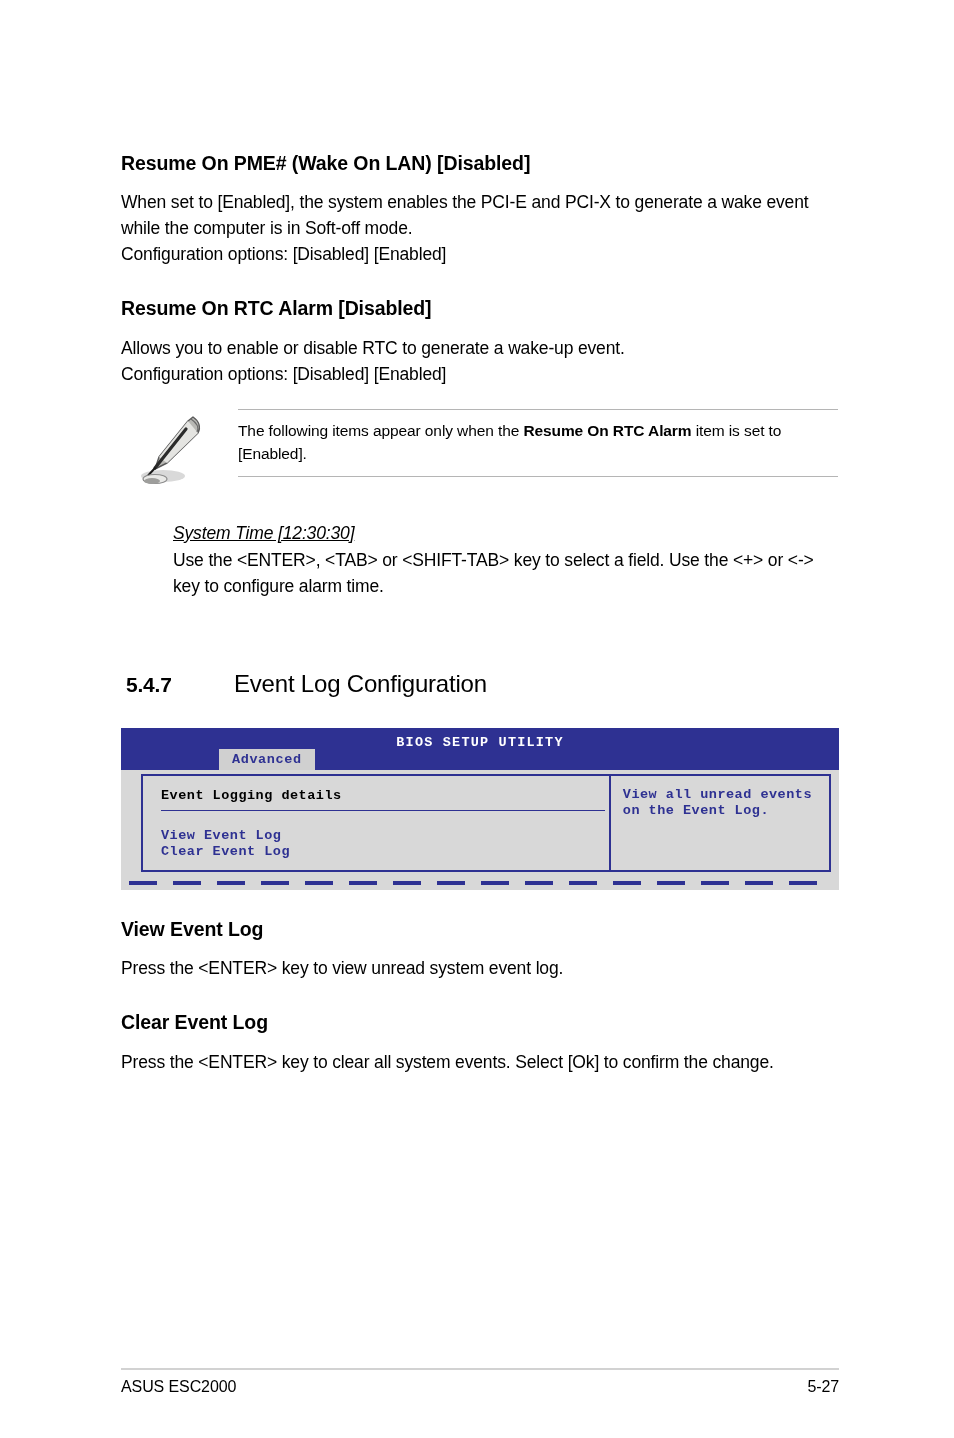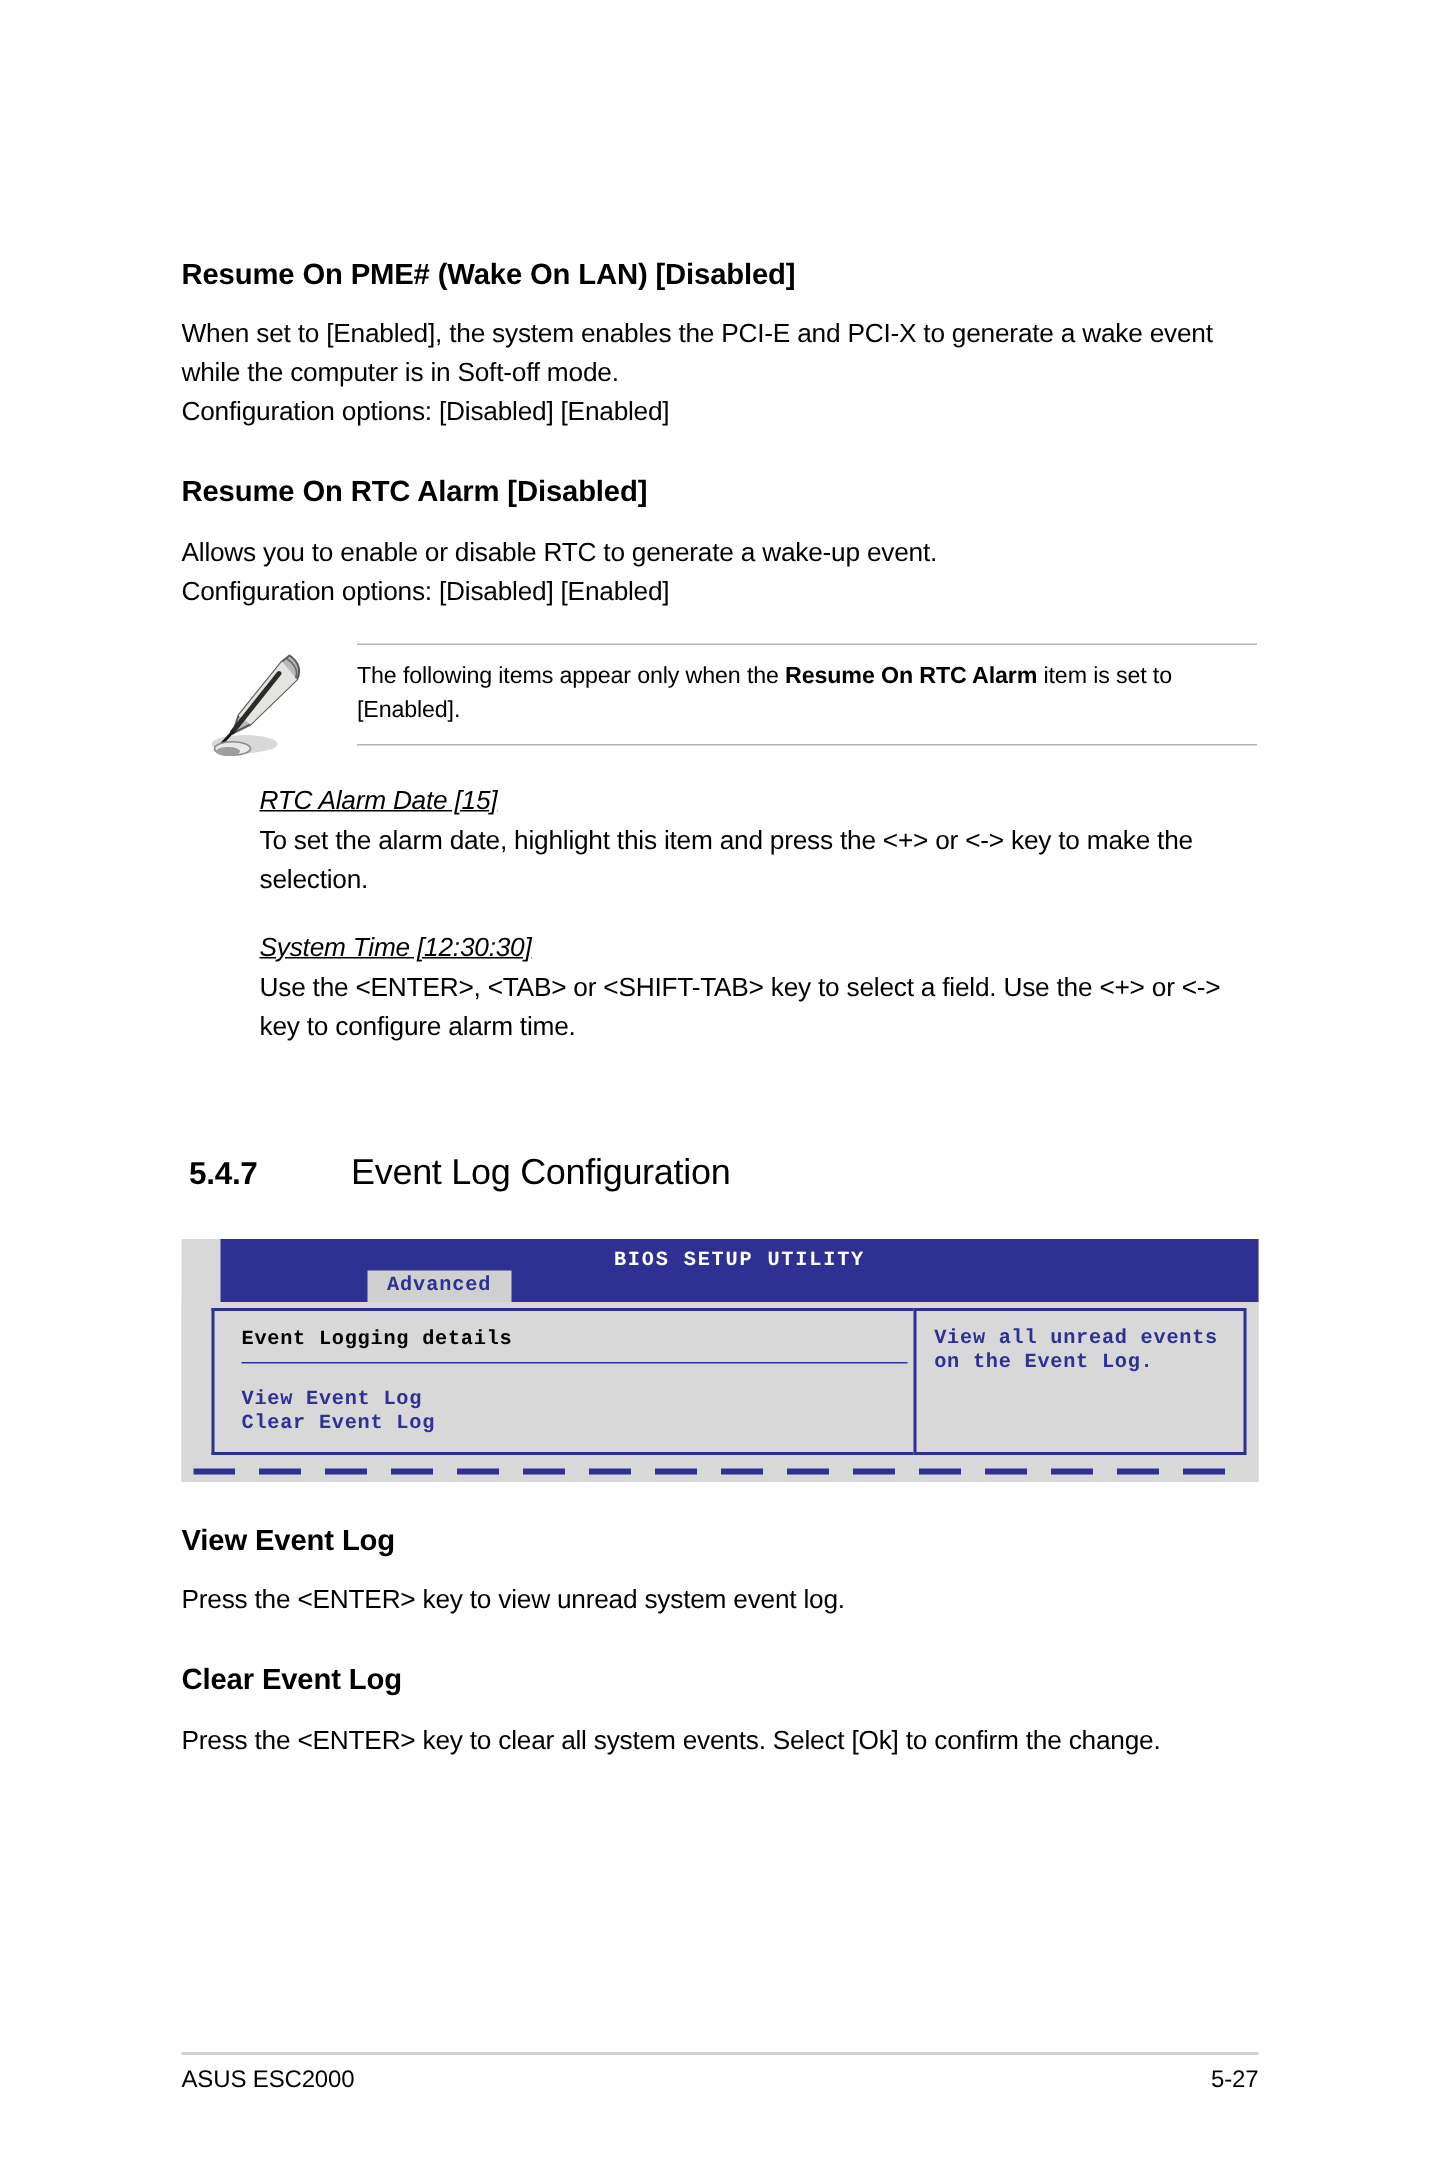--- a/index.html
+++ b/index.html
@@ -19,21 +19,21 @@
   .page {
     position: absolute;
     left: 0; top: 0;
     width: 954px;
     height: 1438px;
   }
 
   .content {
     position: absolute;
     left: 121px;
-    top: 172px;
+    top: 152px;
     width: 718px;
   }
 
   
   h2.sub-head {
     font-size: 19.5px;
     font-weight: bold;
     margin: 0 0 14px 0;
     letter-spacing: -0.1px;
     line-height: 1.2;
@@ -122,21 +122,20 @@
     position: relative;
     width: 718px;
     background: #d8d8d8;
     font-family: "Liberation Mono", "DejaVu Sans Mono", monospace;
     margin-top: 30px;
   }
   .bios-header {
     position: relative;
     height: 42px;
     background: #2e3192;
-    margin-left: 26px;
   }
   .bios-title {
     position: absolute;
     left: 0; right: 0;
     top: 7px;
     text-align: center;
     color: #ffffff;
     font-size: 13.5px;
     font-weight: bold;
     letter-spacing: 1.2px;
@@ -272,24 +271,20 @@
           <ellipse cx="21" cy="70" rx="8" ry="3" fill="#9e9e9c"></ellipse>
         </svg>
       </div>
       <div class="note-body">
         <p><span>The following items appear only when the </span><b>Resume On RTC Alarm</b><span> item is set to [Enabled].</span></p>
       </div>
     </div>
 
     <div class="block-gap-md"></div>
 
-    <div class="indent-block">
-      <div class="item-title">RTC Alarm Date [15]</div>
-      <p class="item-desc">To set the alarm date, highlight this item and press the &lt;+&gt; or &lt;-&gt; key to make the selection.</p>
-    </div>
 
     <div class="block-gap-md"></div>
 
     <div class="indent-block">
       <div class="item-title">System Time [12:30:30]</div>
       <p class="item-desc">Use the &lt;ENTER&gt;, &lt;TAB&gt; or &lt;SHIFT-TAB&gt; key to select a field. Use the &lt;+&gt; or &lt;-&gt; key to configure alarm time.</p>
     </div>
 
     <div style="height:66px"></div>
 

